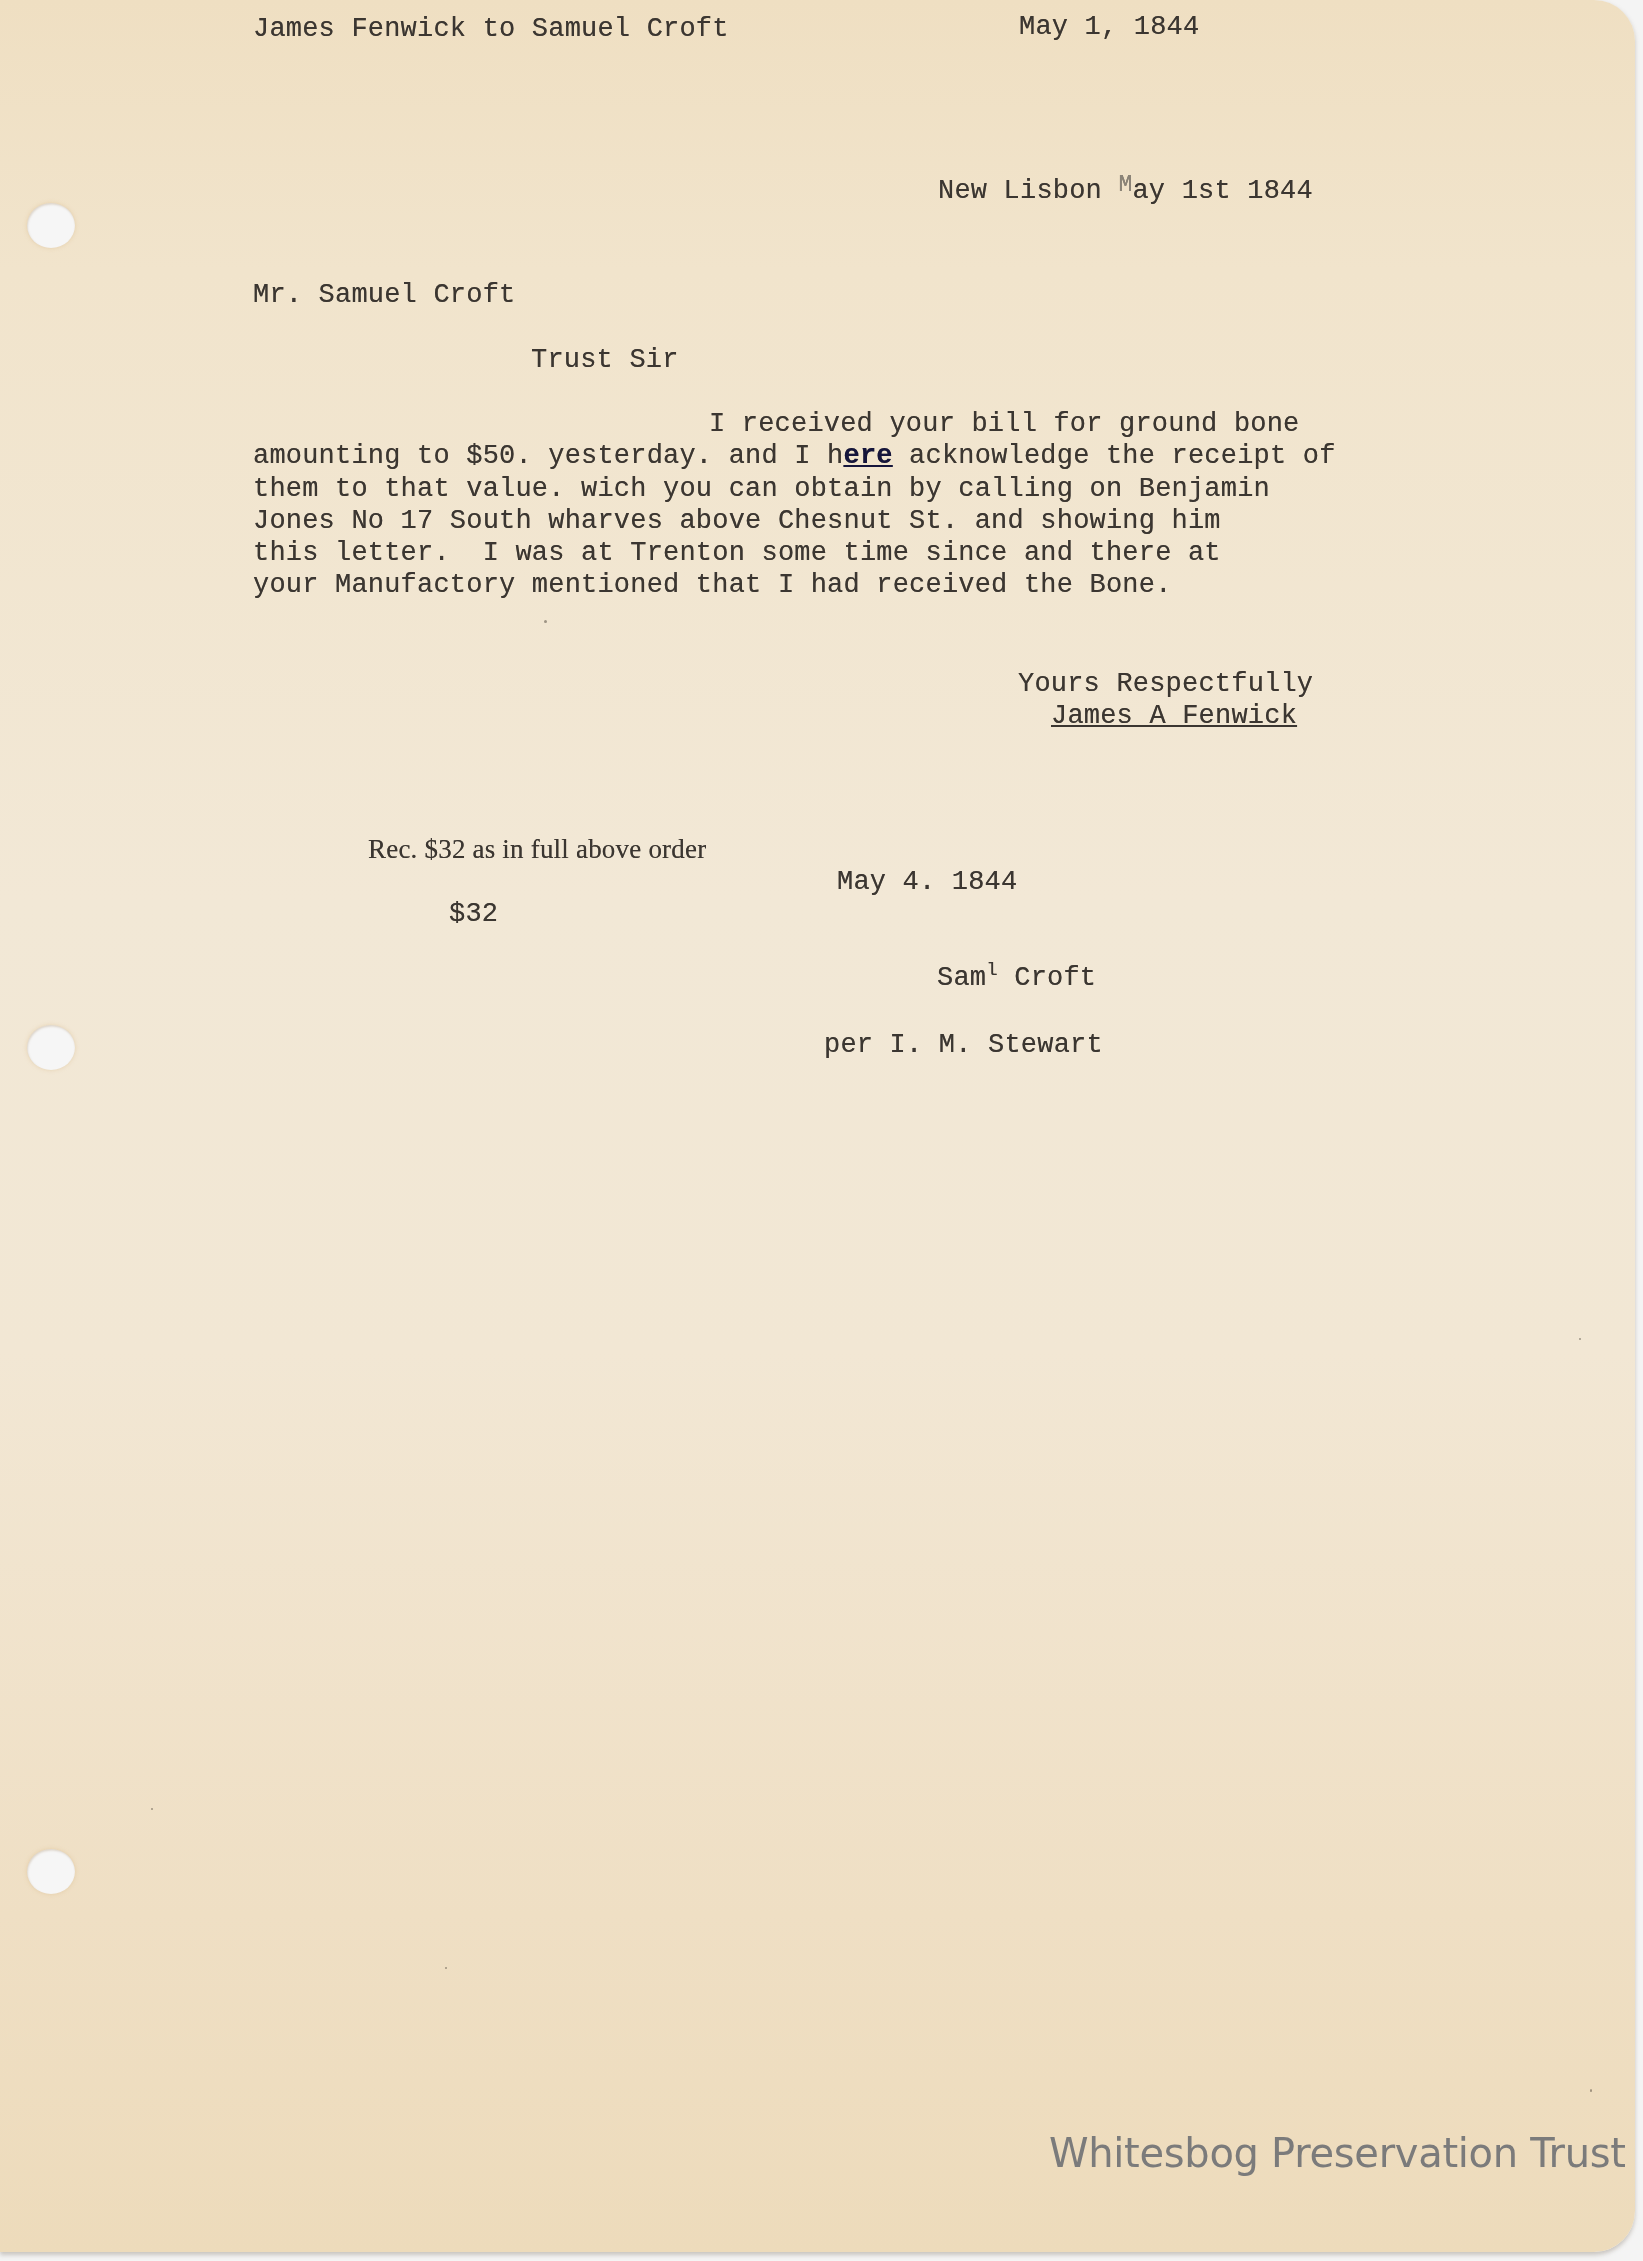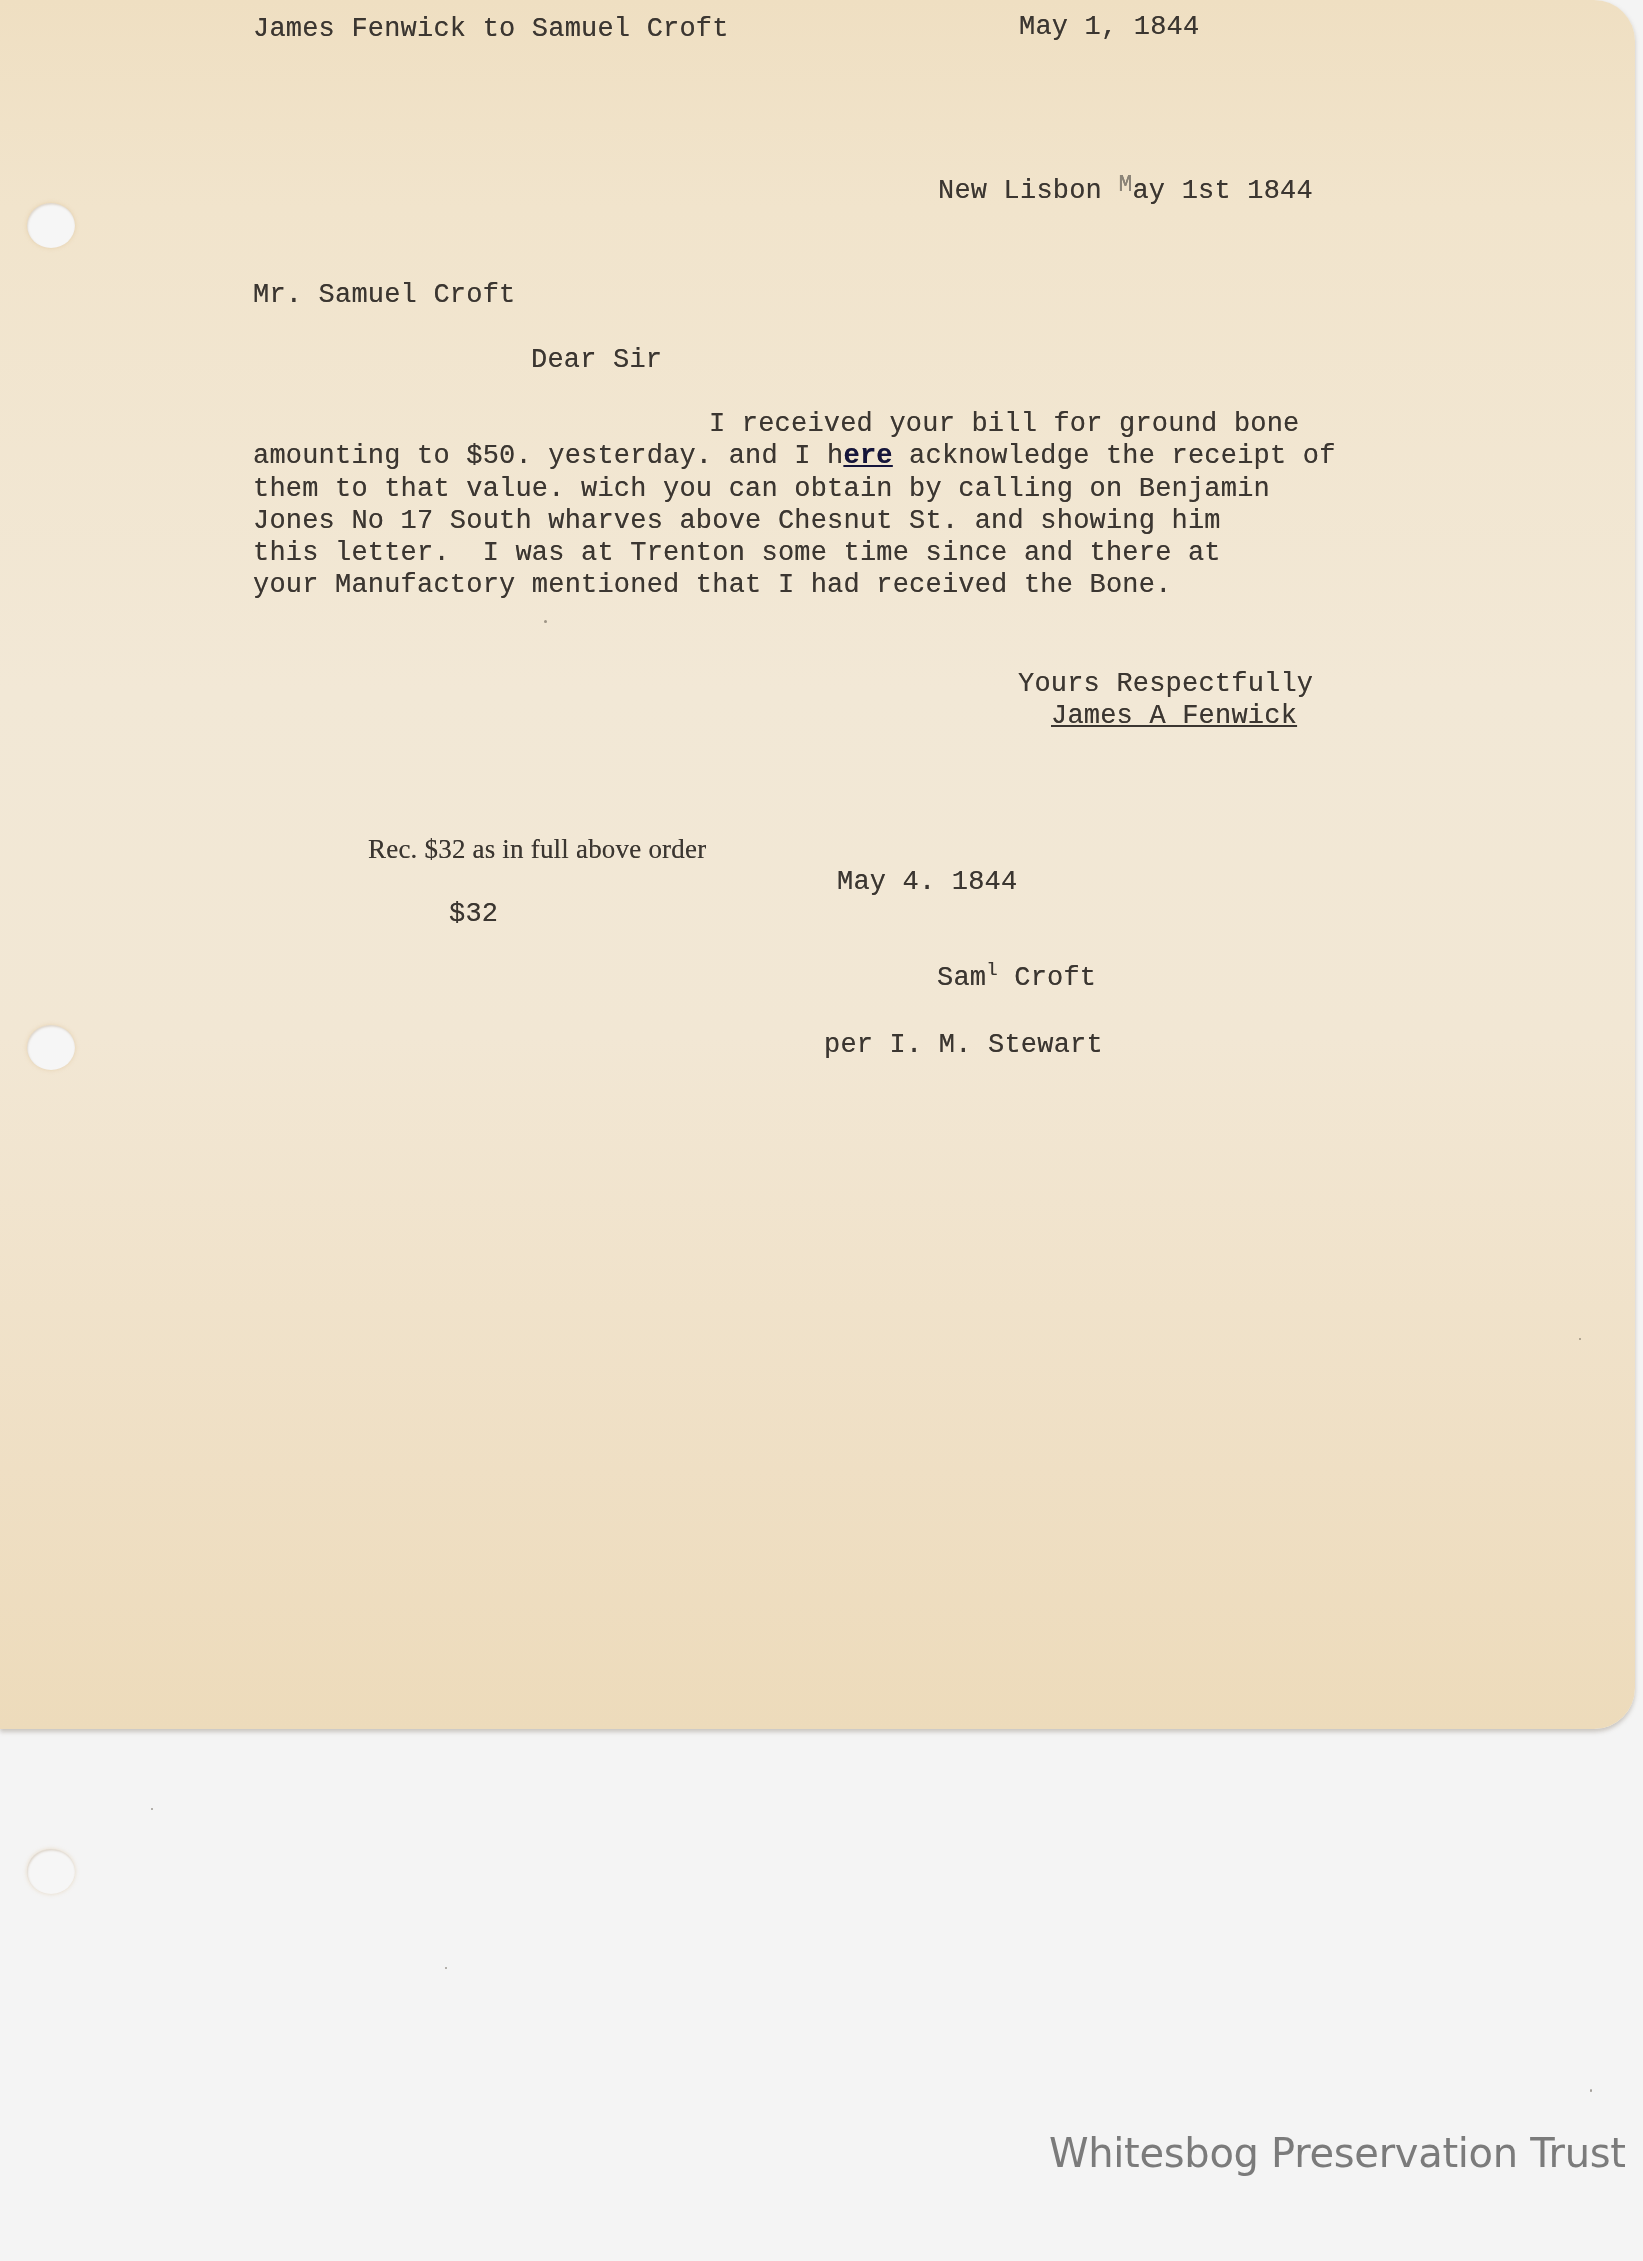--- a/index.html
+++ b/index.html
@@ -12,21 +12,21 @@
       background: #f4f4f4;
       position: relative;
       overflow: hidden;
       font-family: "Liberation Mono", "DejaVu Sans Mono", monospace;
     }
     .paper {
       position: absolute;
       left: 0;
       top: 0;
       width: 1635px;
-      height: 1729px;
+      height: 2252px;
       background: linear-gradient(180deg, #efdfc2 0%, #f1e4cc 12%, #f2e8d6 40%, #f2e7d4 60%, #efdfc4 85%, #eddbbb 100%);
       border-top-right-radius: 41px;
       border-bottom-right-radius: 41px;
       border-bottom-left-radius: 0;
       box-shadow: 0 2.7px 4.1px rgba(120, 110, 95, 0.35);
     }
     .hole {
       position: absolute;
       width: 48px;
       height: 45px;
@@ -90,21 +90,21 @@
   <div class="speck" style="left:445px; top:1967px; width:2.1px; height:2.1px;"></div>
   <div class="speck" style="left:1590px; top:2089px; width:2.1px; height:3.4px;"></div>
 
   <div class="tw" style="left:253px; top:13px;">James Fenwick to Samuel Croft</div>
   <div class="tw" style="left:1019px; top:11px;">May 1, 1844</div>
 
   <div class="tw" style="left:938px; top:175px;"><span>New Lisbon</span> <span class="sup faint" style="top:-6.8px; font-size:23px;">M</span><span>ay</span> <span>1st 1844</span></div>
 
   <div class="tw" style="left:253px; top:279px;">Mr. Samuel Croft</div>
 
-  <div class="tw" style="left:531px; top:344px;">Dear Sir</div>
+  <div class="tw" style="left:531px; top:344px;">Trust Sir</div>
 
   <div>
     <div class="tw" style="left:709px; top:408px;">I received your bill for ground bone</div>
     <div class="tw" style="left:253px; top:440px;"><span>amounting to $50. yesterday. and I h</span><span class="dark-ink">ere</span><span> acknowledge the receipt of</span></div>
     <div class="tw" style="left:253px; top:473px;">them to that value. wich you can obtain by calling on Benjamin</div>
     <div class="tw" style="left:253px; top:505px;">Jones No 17 South wharves above Chesnut St. and showing him</div>
     <div class="tw" style="left:253px; top:537px;">this letter.  I was at Trenton some time since and there at</div>
     <div class="tw" style="left:253px; top:569px;">your Manufactory mentioned that I had received the Bone.</div>
   </div>
 

